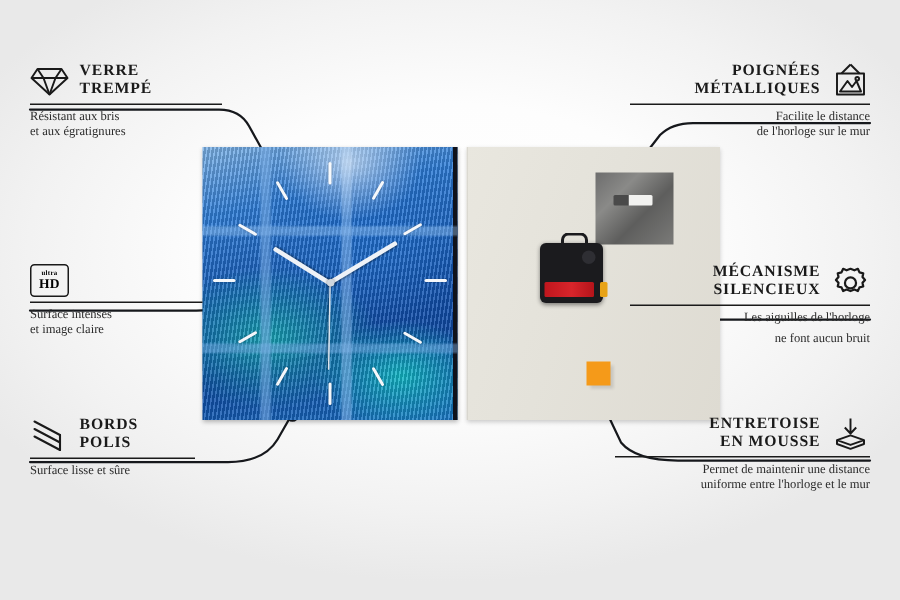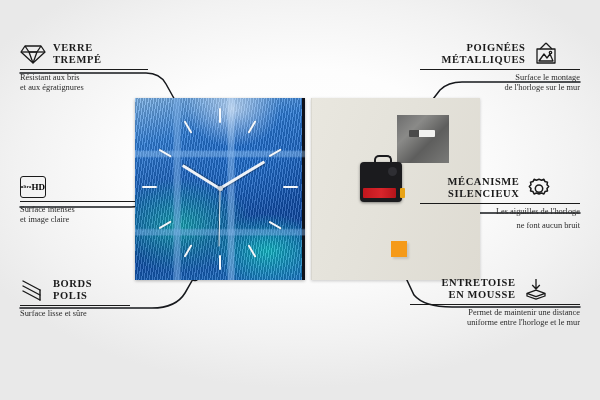--- a/index.html
+++ b/index.html
@@ -88,27 +88,27 @@
     font-size:10.5px;font-weight:700;letter-spacing:.6px;line-height:12px;
     color:#1a1a1a;text-transform:uppercase;white-space:nowrap;
   }
   .co-rule{height:1px;background:#1a1a1a;margin-top:3px;}
   .co-sub{
     font-size:8.4px;line-height:10.4px;color:#2b2b2b;margin-top:3px;white-space:nowrap;
   }
   .left .co-head{justify-content:flex-start;}
   .left .co-title{text-align:left;}
   .left .co-sub{text-align:left;}
-  .right .co-head{justify-content:center;font-family:Liberation Serif, serif;}
+  .right .co-head{justify-content:flex-end;font-family:Liberation Serif, serif;}
   .right .co-title{text-align:right;}
   .right .co-sub{text-align:right;}
   .ico{flex:0 0 auto;display:block;}
   .hdbadge{
     width:24px;height:20px;border:1.4px solid #1a1a1a;border-radius:3px;
-    display:flex;flex-direction:row;align-items:center;justify-content:center;line-height:1;
+    display:flex;flex-direction:column;align-items:center;justify-content:center;line-height:1;
   }
   .hdbadge .u{font-size:4.6px;font-weight:700;letter-spacing:.2px;}
   .hdbadge .h{font-size:9px;font-weight:700;letter-spacing:.2px;margin-top:.5px;}
 </style>
 </head>
 <body>
 
 <div id="stage">
 
   <svg id="wires" viewBox="0 0 600 400">
@@ -235,21 +235,21 @@
         <g fill="none" stroke="#1a1a1a" stroke-width="1.3" stroke-linejoin="round">
           <path d="M13,1 L7,7"></path>
             <path d="M13,1 L19,7"></path>
           <rect x="4" y="7" width="18" height="14"></rect>
           <path d="M6,19 L11,12 L14,16 L17,12 L20,19 Z"></path>
           <circle cx="17.5" cy="10.5" r="1.2"></circle>
         </g>
       </svg>
     </div>
     <div class="co-rule" style="width:160px;margin-left:auto;"></div>
-    <div class="co-sub">Surface le montage</div>
+    <div class="co-sub">Facilite le distance</div>
     <div class="co-sub" style="margin-top:0;">de l'horloge sur le mur</div>
   </div>
 
   <div class="callout right" style="left:420px;top:176px;width:160px;">
     <div class="co-head">
       <div>
         <div class="co-title">MÉCANISME</div>
         <div class="co-title">SILENCIEUX</div>
       </div>
       <svg class="ico" width="26" height="24" viewBox="0 0 26 24">

